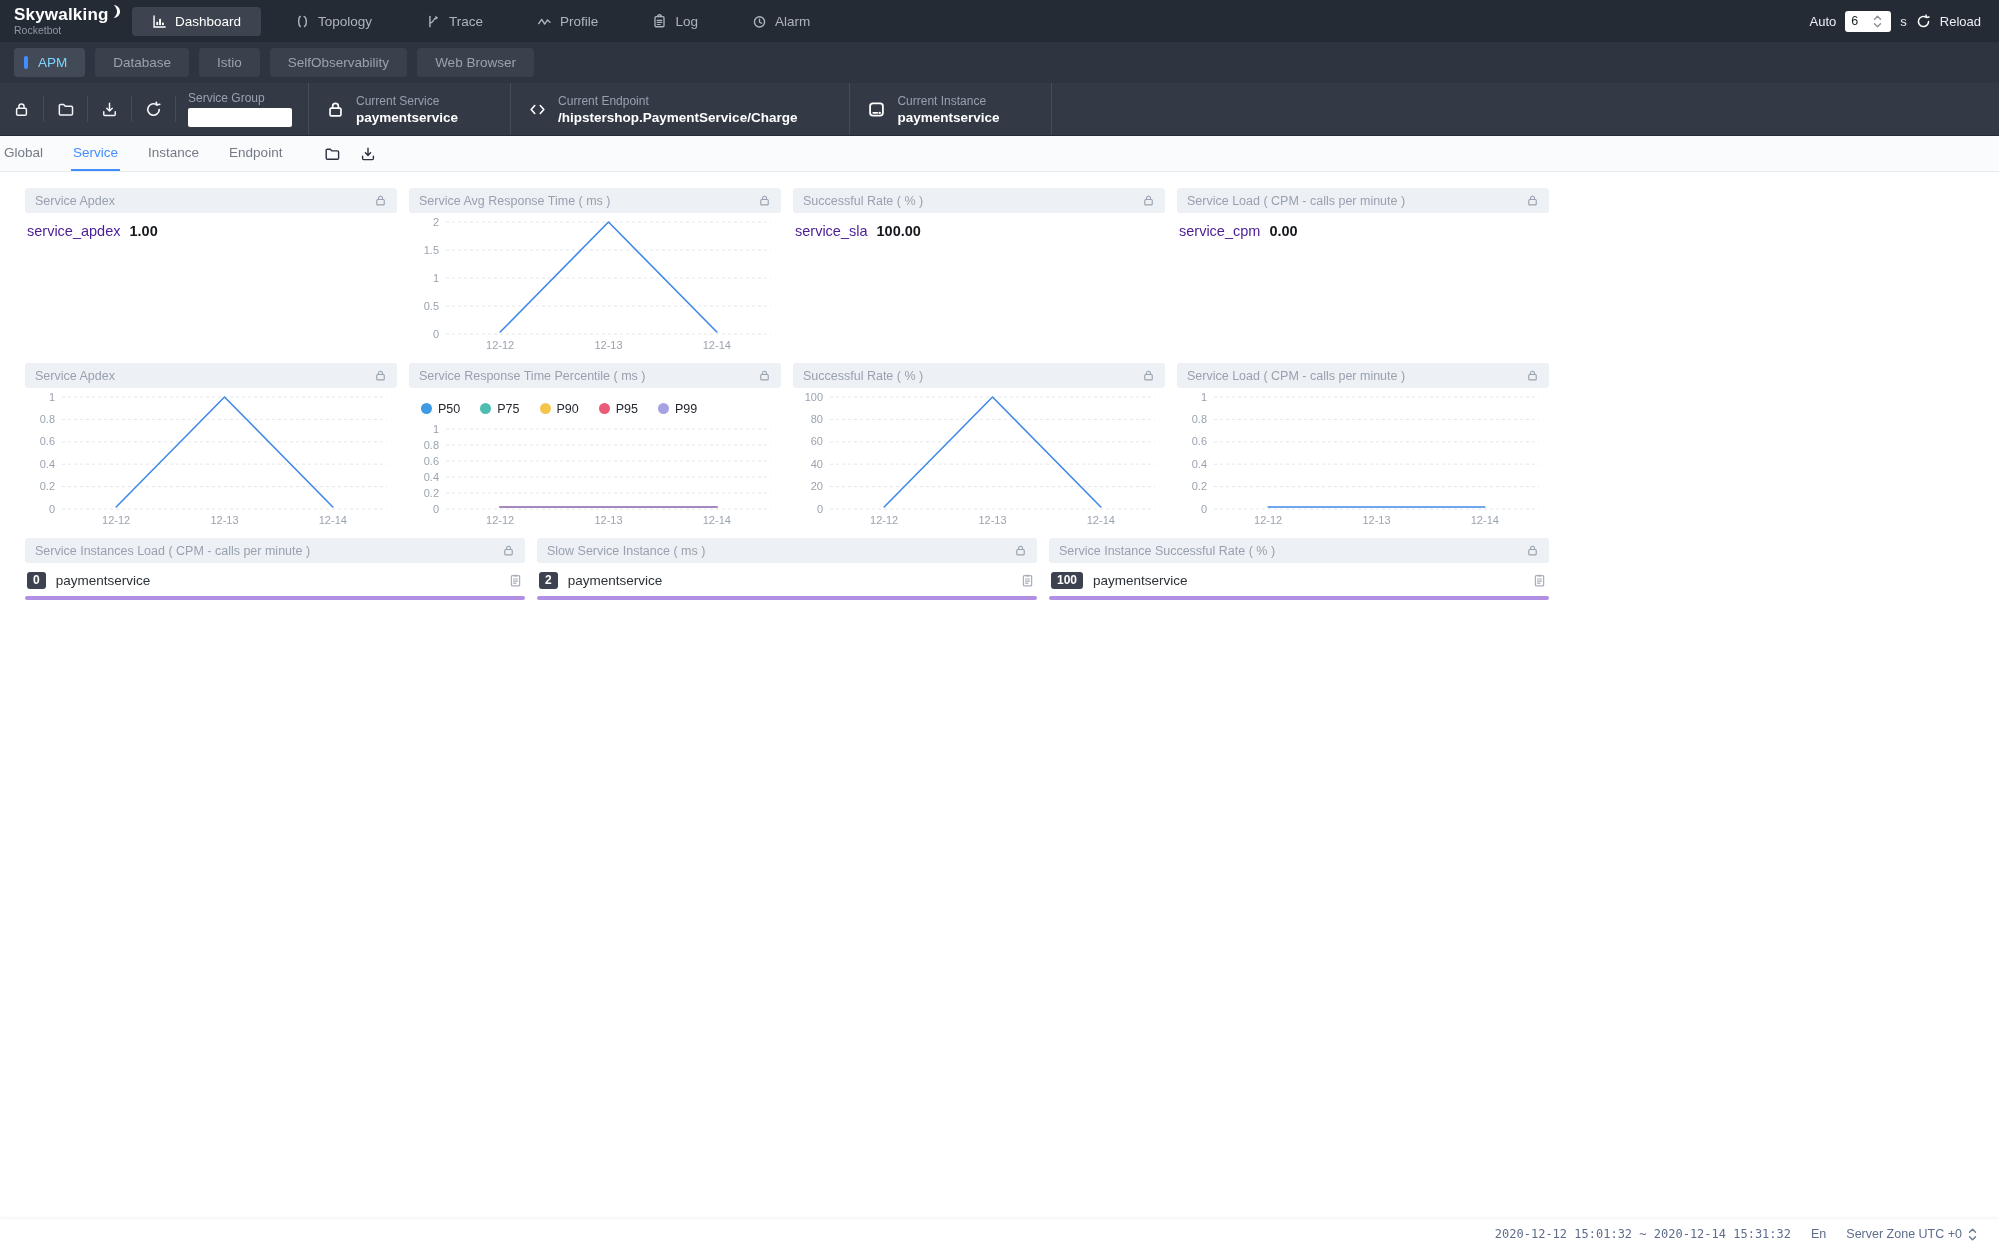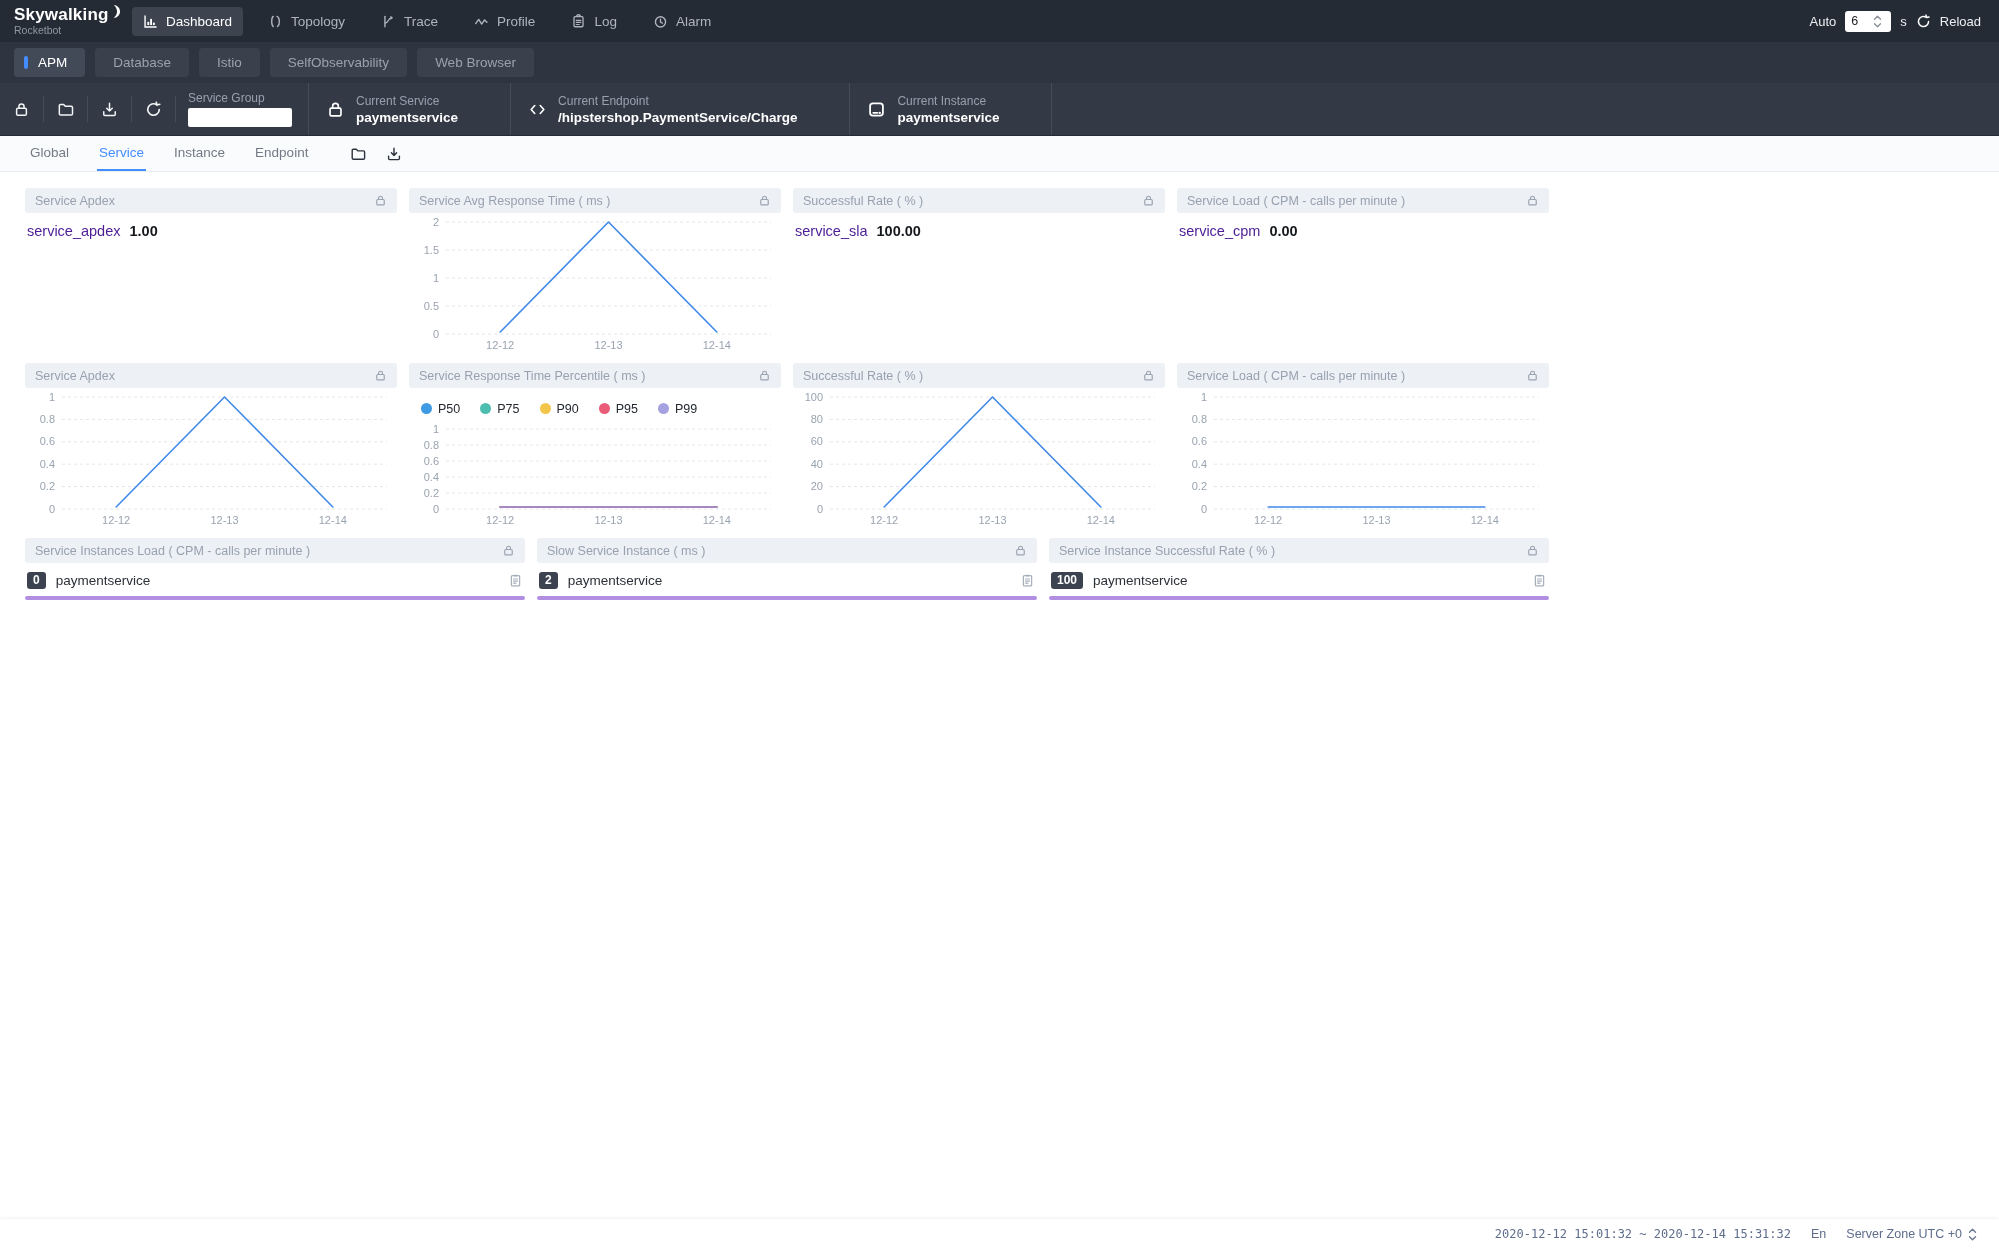--- a/index.html
+++ b/index.html
@@ -13,39 +13,39 @@
 
   
   .navbar { height:42px; background:#252b35; display:flex; align-items:center; color:#aeb4bd; }
   .logo { margin-left:14px; width:108px; line-height:1; position:relative; }
   .logo-row { display:flex; align-items:flex-start; gap:1px; }
   .logo-title { color:#fff; font-weight:bold; font-size:17px; letter-spacing:.2px; }
   .logo-moon { width:11px; height:15px; color:#fff; margin-top:-2px; }
   .logo-moon svg { width:100%; height:100%; }
   .logo-sub { font-size:10.5px; color:#8f97a3; margin-top:2px; }
   .nav-items { display:flex; align-items:center; gap:14px; margin-left:10px; }
-  .nav-item { display:flex; align-items:center; gap:8px; padding:7px 11px; border-radius:4px;
+  .nav-item { display:flex; align-items:center; gap:8px; padding:7px 20px; border-radius:4px;
               font-size:13.5px; cursor:pointer; color:#aeb4bd; }
   .nav-item.active { background:#3d4450; color:#fff; }
   .nav-item .icon { width:15px; height:15px; }
   .nav-right { margin-left:auto; margin-right:18px; display:flex; align-items:center; gap:9px;
                font-size:13px; color:#eceef1; }
   .auto-box { width:46px; height:21px; background:#fff; border-radius:3px; display:flex;
               align-items:center; overflow:hidden; }
   .auto-box input { width:26px; border:0; outline:none; font-size:12.5px; padding-left:6px;
                     color:#1c1f24; background:transparent; font-family:"Liberation Sans",sans-serif; }
   .spin { width:13px; height:15px; color:#8a8f98; display:inline-flex; }
   .spin svg { width:100%; height:100%; }
   .reload-icon { width:15px; height:15px; color:#fff; cursor:pointer; }
 
   
   .subnav { height:41px; background:#2f3540; display:flex; align-items:center; padding-left:14px; gap:10px; }
   .subnav-btn { position:relative; background:#3a414c; color:#9ba2ad; font-size:13.5px;
                 padding:7px 18px; border-radius:4px; cursor:pointer; }
-  .subnav-btn.active { background:#434a57; color:#ffffff; padding-left:24px; }
+  .subnav-btn.active { background:#434a57; color:#7dd3fc; padding-left:24px; }
   .subnav-btn.active::before { content:""; position:absolute; left:10px; top:8px; bottom:8px;
                 width:4px; border-radius:2px; background:#448dfe; }
 
   
   .toolbar { height:53px; background:#333a46; display:flex; align-items:stretch; color:#fff;
              border-bottom:1px solid #262c35; }
   .tool-icons { display:flex; align-items:center; }
   .tool-icon { padding:0 13px; height:26px; display:flex; align-items:center;
                border-right:1px solid #454d5a; color:#f2f4f6; cursor:pointer; }
   .tool-icon .icon { width:17px; height:17px; }
@@ -57,21 +57,21 @@
               border-left:1px solid #454d5a; cursor:pointer; }
   .selector:last-child { border-right:1px solid #454d5a; }
   .selector .main-icon { width:19px; height:19px; color:#fff; }
   .sel-text { display:flex; flex-direction:column; justify-content:center; }
   .sel-label { font-size:12px; color:#98a0ae; margin-bottom:2px; }
   .sel-value { font-size:13.5px; color:#fff; font-weight:bold; }
   .sel-chevron { width:14px; height:14px; color:#e6e9ed; margin-left:10px; }
 
   
   .tabrow { height:36px; background:#fafbfd; border-bottom:1px solid #e8ebf0; display:flex;
-            align-items:center; padding-left:28px; }
+            align-items:center; padding-left:2px; }
   .tab { font-size:13.5px; color:#737a85; height:100%; display:flex; align-items:center;
          padding:0 2px; margin-right:26px; border-bottom:2px solid transparent; cursor:pointer; }
   .tab.active { color:#448dfe; border-bottom-color:#448dfe; }
   .tab-action { width:16px; height:16px; color:#2c323c; margin-right:20px; cursor:pointer; }
 
   
   .content { position:absolute; top:172px; left:25px; width:1524px; }
   .row { display:grid; gap:12px; margin-top:16px; }
   .row + .row { margin-top:7px; }
   .row.cols4 { grid-template-columns:repeat(4,1fr); }

